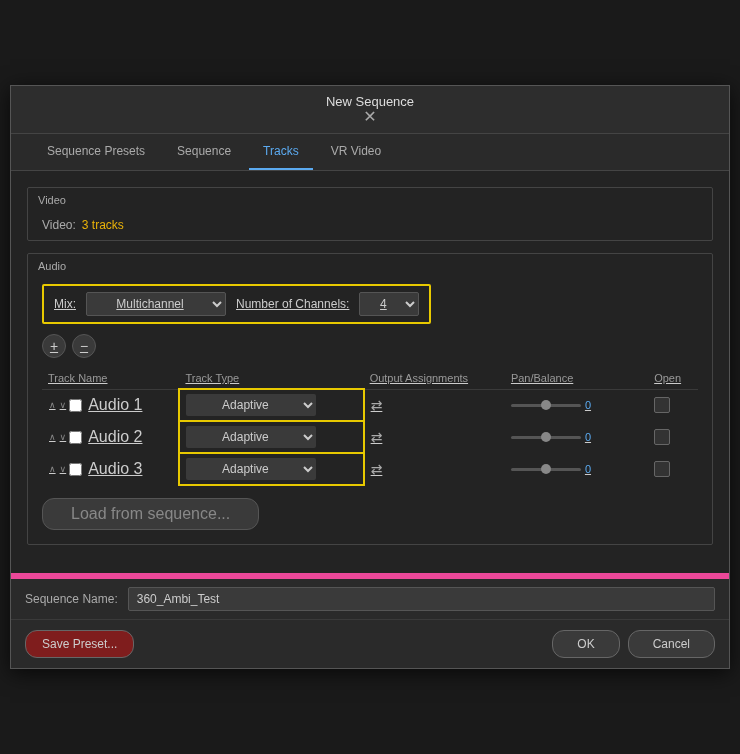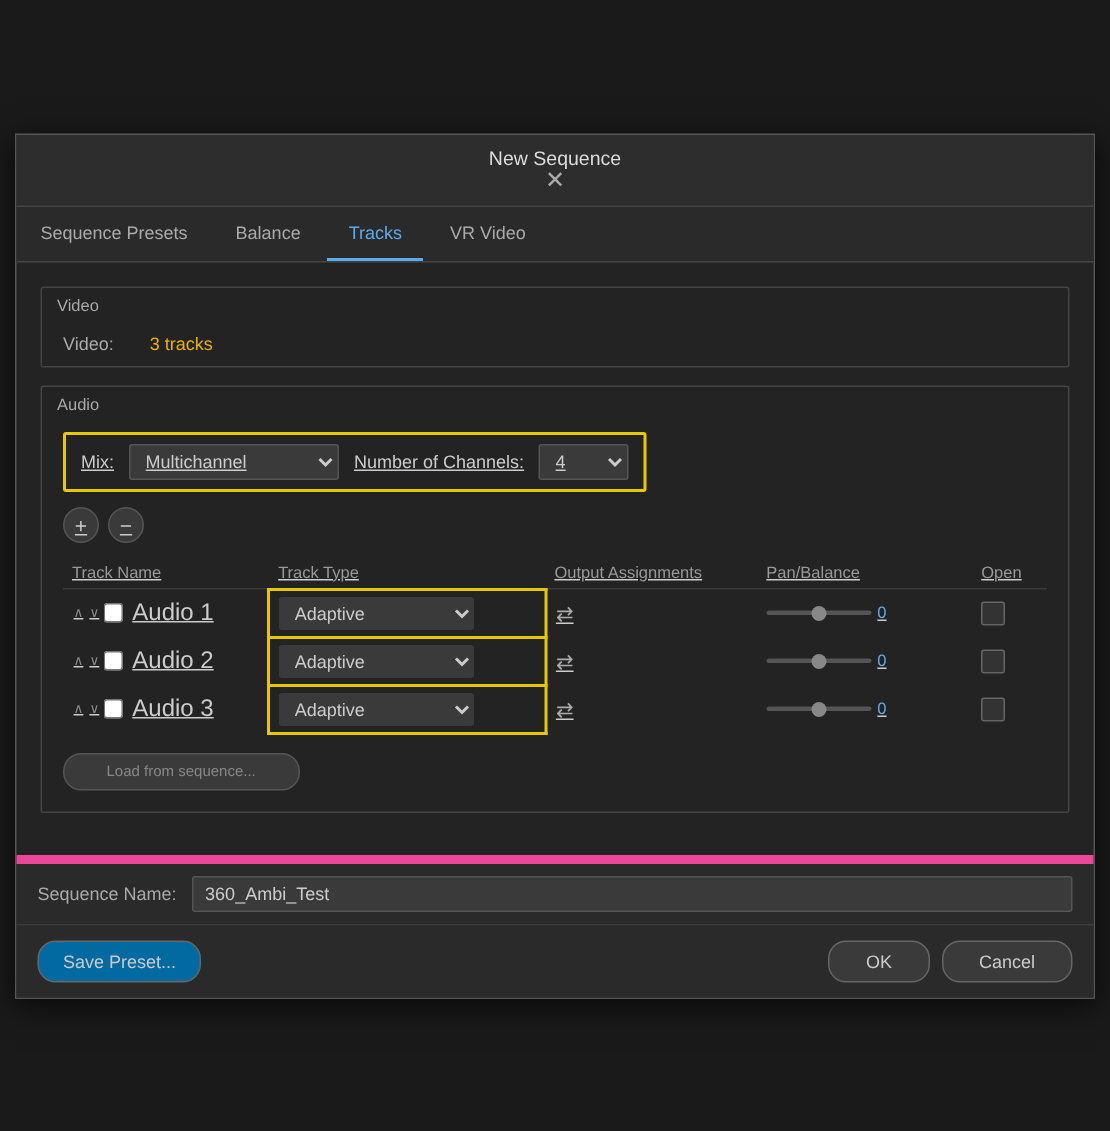--- a/index.html
+++ b/index.html
@@ -41,21 +41,21 @@
       color: #aaa;
       font-size: 16px;
       cursor: pointer;
       padding: 0 4px;
       line-height: 1;
     }
     .tabs {
       display: flex;
       background: #2a2a2a;
       border-bottom: 1px solid #444;
-      padding: 0 2px;
+      padding: 0 22px;
       gap: 4px;
     }
     .tab {
       padding: 10px 14px;
       cursor: pointer;
       color: #aaa;
       border-bottom: 2px solid transparent;
       font-size: 12px;
     }
     .tab.active {
@@ -78,21 +78,21 @@
       font-size: 11px;
       padding: 6px 10px 4px;
       background: transparent;
     }
     .section-body {
       padding: 8px 14px 12px;
     }
     .video-section .section-body {
       display: flex;
       align-items: center;
-      gap: 24px;
+      gap: 6px;
       padding: 8px 14px;
     }
     .video-label { color: #aaa; font-size: 12px; }
     .video-value { color: #eab308; font-size: 12px; }
     .mix-row {
       display: flex;
       align-items: center;
       gap: 10px;
       margin-bottom: 10px;
       border: 2px solid #e8c900;
@@ -104,20 +104,21 @@
     .mix-label, .channels-label { color: #ccc; font-size: 12px; }
     select {
       background: #3a3a3a;
       border: 1px solid #555;
       color: #ccc;
       padding: 3px 6px;
       font-size: 12px;
       border-radius: 2px;
       cursor: pointer;
       outline: none;
+      text-align: center;
     }
     .mix-select { width: 140px; }
     .channels-select { width: 60px; }
     .add-remove-row {
       display: flex;
       gap: 6px;
       margin-bottom: 10px;
     }
     .icon-btn {
       background: #3a3a3a;
@@ -216,21 +217,21 @@
       background: #333;
       border: 1px solid #666;
       border-radius: 2px;
       cursor: pointer;
     }
     .load-seq-btn {
       background: #3a3a3a;
       border: 1px solid #555;
       color: #888;
       padding: 6px 28px;
-      font-size: 10px;
+      font-size: 16px;
       border-radius: 12px;
       cursor: pointer;
       margin-top: 12px;
       display: inline-block;
     }
     .bottom-bar {
       border-top: 6px solid #ec4899;
       background: #2a2a2a;
     }
     .seq-name-row {
@@ -251,21 +252,21 @@
       outline: none;
       border-radius: 2px;
     }
     .action-row {
       display: flex;
       justify-content: space-between;
       align-items: center;
       padding: 10px 14px;
     }
     .save-preset-btn {
-      background: #0369a1;
+      background: #7f1d1d;
       border: 1px solid #666;
       color: #ccc;
       padding: 6px 16px;
       font-size: 12px;
       border-radius: 12px;
       cursor: pointer;
     }
     .dialog-buttons {
       display: flex;
       gap: 8px;
@@ -294,21 +295,21 @@
 
 <div class="dialog">
 
   <div class="title-bar">
     <span class="title-bar-text">New Sequence</span>
     <button class="close-btn">✕</button>
   </div>
 
   <div class="tabs">
     <div class="tab">Sequence Presets</div>
-    <div class="tab">Balance</div>
+    <div class="tab">Sequence</div>
     <div class="tab active">Tracks</div>
     <div class="tab">VR Video</div>
   </div>
 
   <div class="content">
 
     <div class="section video-section">
       <div class="section-label">Video</div>
       <div class="section-body">
         <span class="video-label">Video:</span>

